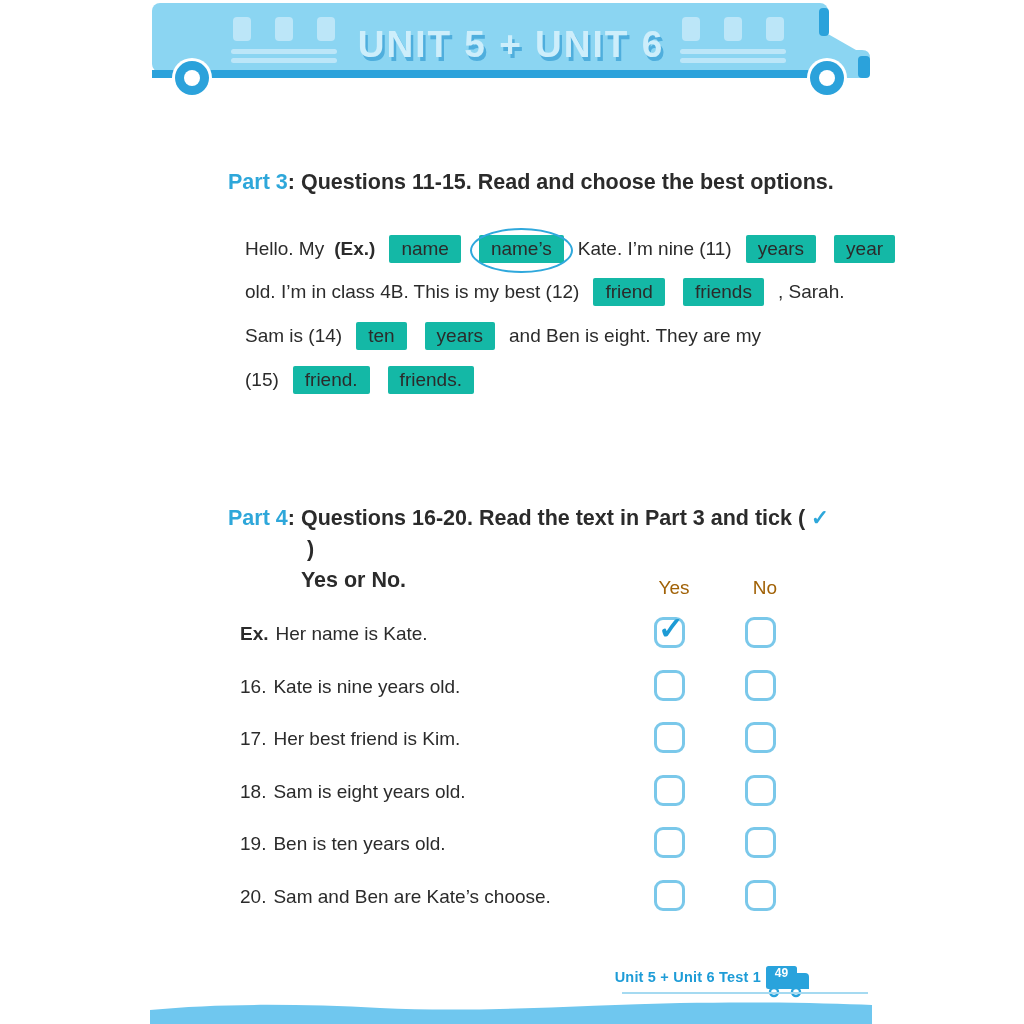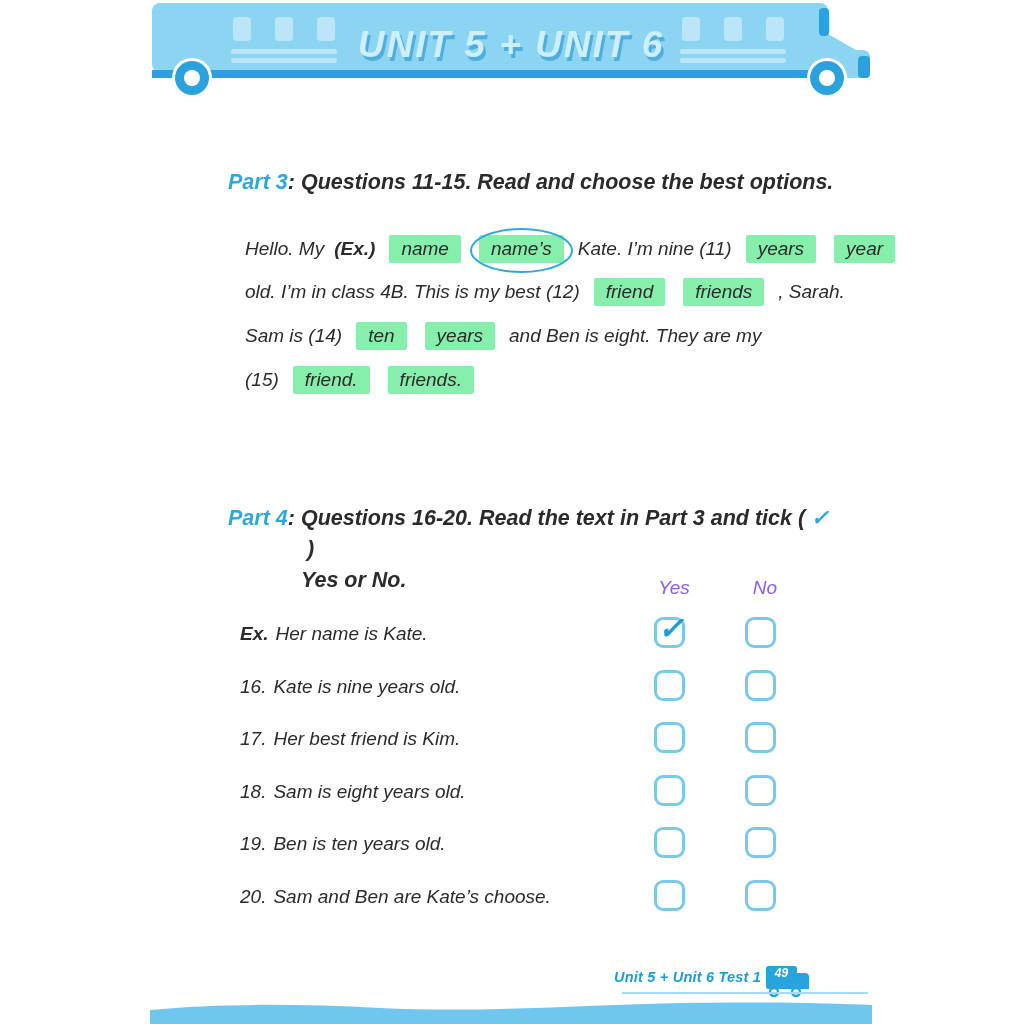--- a/index.html
+++ b/index.html
@@ -1,43 +1,43 @@
 <!DOCTYPE html>
 <html><head>
 <meta charset="utf-8">
 <style>
   * { margin:0; padding:0; box-sizing:border-box; }
   html,body { width:1024px; height:1024px; background:#ffffff; font-family:"Liberation Sans", sans-serif; }
-  .page { position:relative; width:1024px; height:1024px; background:#fff; overflow:hidden;font-style:italic; }
+  .page { position:relative; width:1024px; height:1024px; background:#fff; overflow:hidden; }
 
   
   .bus-wrap { position:absolute; left:150px; top:0; width:722px; height:100px; }
   .bus-title { position:absolute; left:150px; top:24px; width:722px; text-align:center;
     font-size:37px; font-weight:bold; letter-spacing:2px; color:#CDEEFB;
     text-shadow:2.5px 3.5px 0 #4FAEDD; }
 
   
   .part-heading { position:absolute; font-size:21.5px; font-weight:bold; color:#2b2b2b; line-height:31px; }
   .part-label { color:#2EA7DA; }
   .pre { white-space:pre; }
   .tick-inline { color:#2EA7DA; font-weight:bold; }
   .h4-flex { display:flex; }
 
   
   .passage { position:absolute; left:245px; top:227px; width:580px; }
   .passage-line { height:43.6px; display:flex; align-items:center; white-space:nowrap; font-size:19px; color:#2b2b2b; }
   .seg-text { margin:0 5px; }
   .passage-line > :first-child { margin-left:0; }
   .seg-bold { font-weight:bold; }
-  .seg-chip { margin:0 9px; background:#86efac; padding:3px 12px; border-radius:2px; position:relative; }
+  .seg-chip { margin:0 9px; background:#14b8a6; padding:3px 12px; border-radius:2px; position:relative; }
   .circle-mark { position:absolute; left:-9px; right:-9px; top:-7px; bottom:-10px;
     border:2.5px solid #2FA8DC; border-radius:50%; pointer-events:none; }
 
   
-  .col-head { position:absolute; top:577px; width:58px; text-align:center; font-size:19px; color:#8b5cf6; }
+  .col-head { position:absolute; top:577px; width:58px; text-align:center; font-size:19px; color:#a16207; }
   .col-yes { left:645px; }
   .col-no  { left:736px; }
   .checklist { position:absolute; left:240px; top:612px; width:575px; height:320px; }
   .check-row { position:absolute; left:0; width:575px; height:44px; display:flex; align-items:center;
     font-size:19px; color:#2b2b2b; }
   .item-num { margin-right:7px; }
   .checkbox { position:absolute; top:5px; width:31px; height:31px; background:#fff;
     border:3px solid #7AC8EA; border-radius:9px; }
   .tick { position:absolute; left:1px; top:-10px; font-size:31px; font-weight:bold; color:#1D9BD5; }
 

